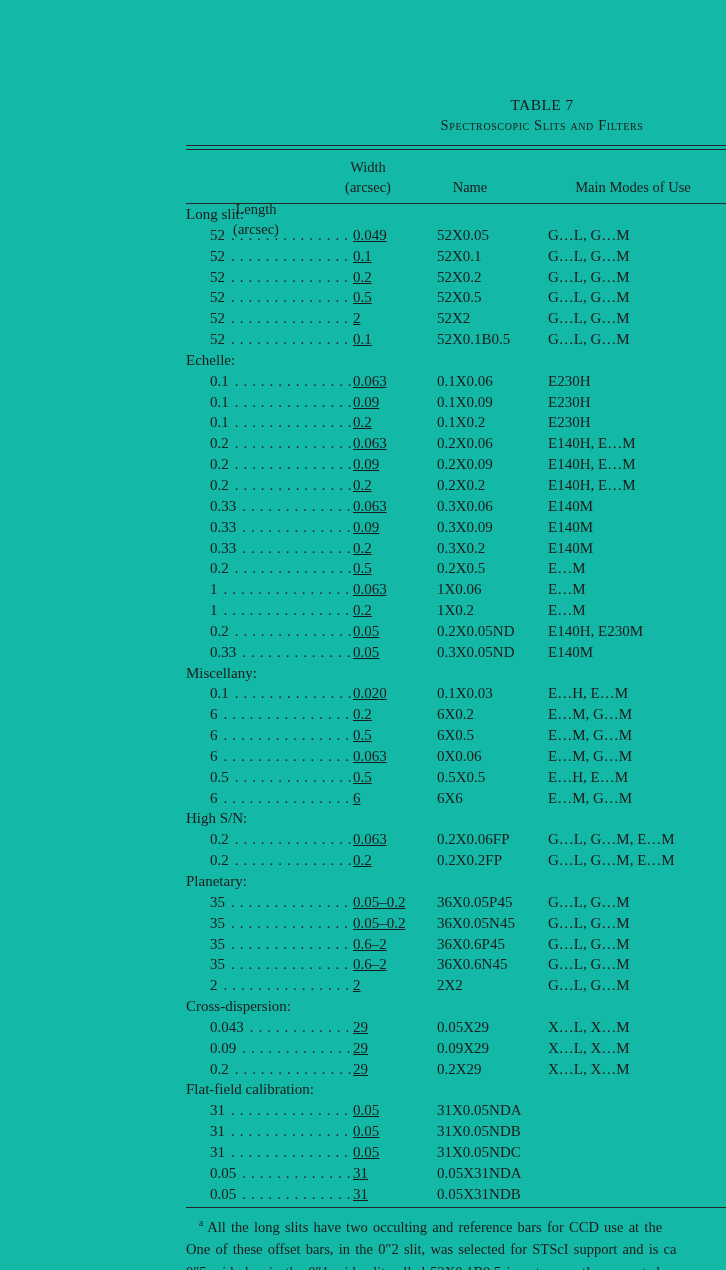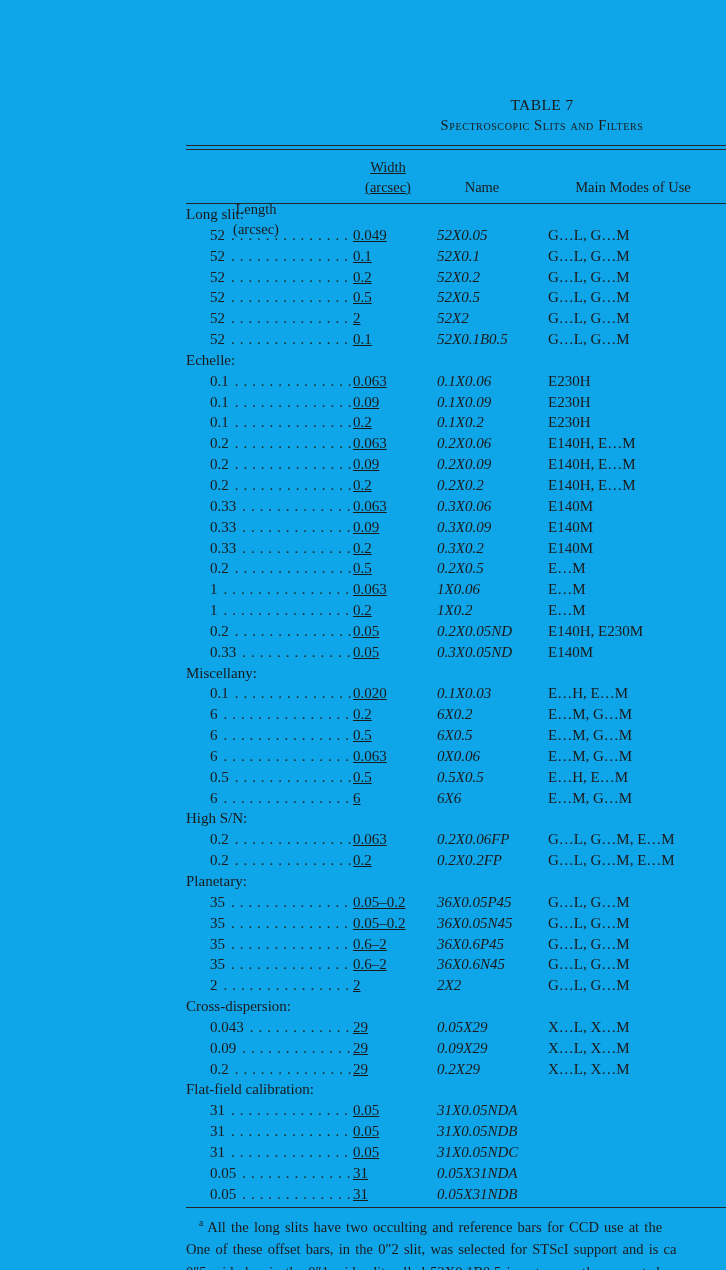--- a/index.html
+++ b/index.html
@@ -1,20 +1,20 @@
 <!DOCTYPE html>
 <html><head>
 <meta charset="utf-8">
 <style>
   html,body{margin:0;padding:0;background:#ffffff;}
   .sheet{
     position:relative;
     width:726px;height:1270px;
     overflow:hidden;
-    background:#0ea5e9;
+    background:#14b8a6;
     color:#1b1b1b;
     font-family:"Liberation Serif","DejaVu Serif",serif;
     -webkit-font-smoothing:antialiased;
   }
   .tablewrap{position:absolute;left:186px;top:95px;width:712px;}
   .t-label{
     position:absolute;top:0;left:0;width:100%;
     text-align:center;font-size:15.5px;line-height:20px;
     letter-spacing:.4px;
   }
@@ -23,37 +23,37 @@
     text-align:center;font-size:14.5px;line-height:20px;
     font-variant:small-caps;letter-spacing:.6px;
   }
   .rule-double{
     position:absolute;top:50px;left:0;width:100%;height:3.4px;
     border-top:1.4px solid #262626;border-bottom:1.4px solid #262626;
   }
   .thead{position:absolute;top:60px;left:0;width:100%;height:46px;font-size:14.5px;}
   .thead .hcell{position:absolute;text-align:center;line-height:20px;top:2px;}
   .h-length{left:0;width:140px;margin-top:42px;}
-  .h-width{left:141px;width:122px;text-decoration:underline;}
-  .h-name{left:236px;width:120px;top:22px !important;}
+  .h-width{left:121px;width:122px;}
+  .h-name{left:224px;width:120px;top:22px !important;}
   .h-modes{left:352px;width:190px;top:22px !important;}
   .rule-mid{
     position:absolute;top:108px;left:0;width:100%;height:0;
     border-top:1.3px solid #262626;
   }
   .tbody{position:absolute;top:109px;left:0;width:100%;font-size:15px;}
   .row{display:flex;height:20.85px;line-height:20.85px;white-space:nowrap;}
   .section-row{padding-left:0;}
   .c1{box-sizing:border-box;width:167px;padding-left:24px;
       display:flex;overflow:hidden;}
   .num{flex:0 0 auto;}
   .dots{flex:1 1 auto;overflow:hidden;white-space:nowrap;padding-left:6px;color:#242424;}
   .dots::before{content:". . . . . . . . . . . . . . . . . . . . . . . . . . . . ";letter-spacing:.6px;}
   .c2{box-sizing:border-box;width:84px;overflow:hidden;text-decoration:underline;}
-  .c3{box-sizing:border-box;width:111px;overflow:hidden;font-style:italic;}
+  .c3{box-sizing:border-box;width:111px;overflow:hidden;}
   .c4{flex:1 1 auto;overflow:hidden;}
   .rule-bottom{
     position:absolute;top:1112px;left:0;width:100%;height:0;
     border-top:1.3px solid #262626;
   }
   .footnote{
     position:absolute;top:1121px;left:0;width:760px;
     font-size:14.5px;line-height:22.3px;word-spacing:1.6px;
   }
   .fn-line{white-space:nowrap;overflow:hidden;width:560px;}

